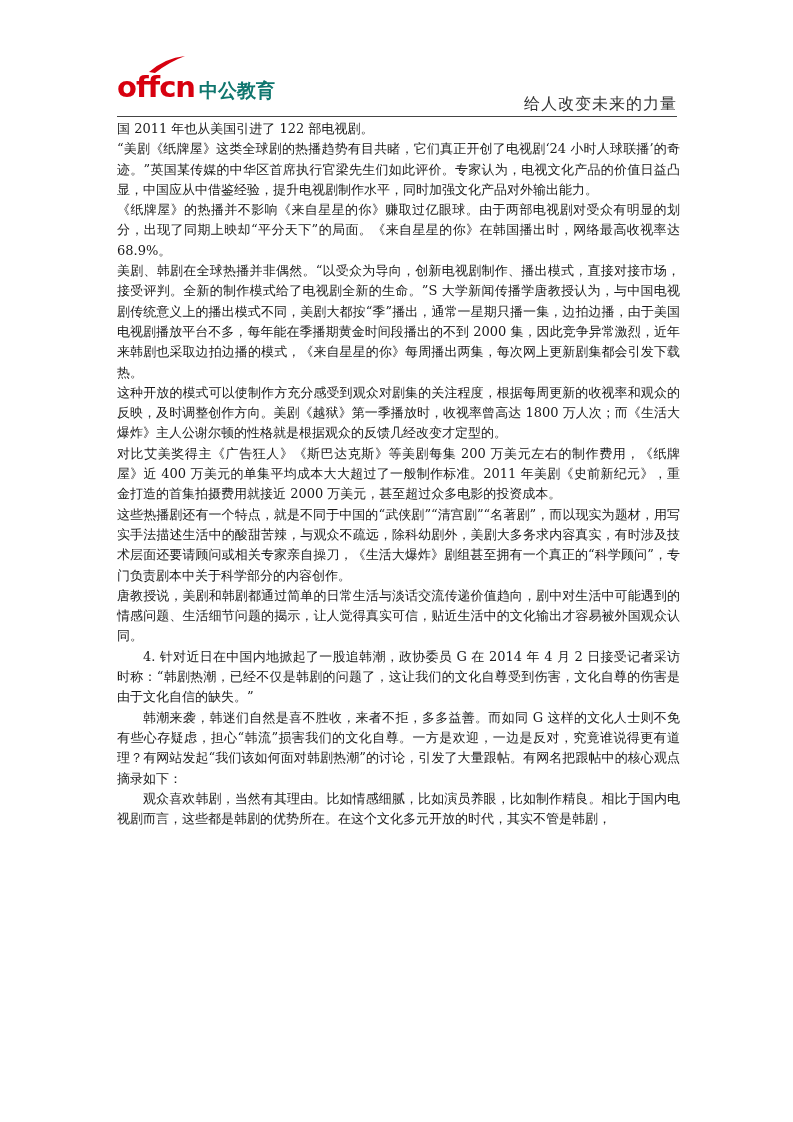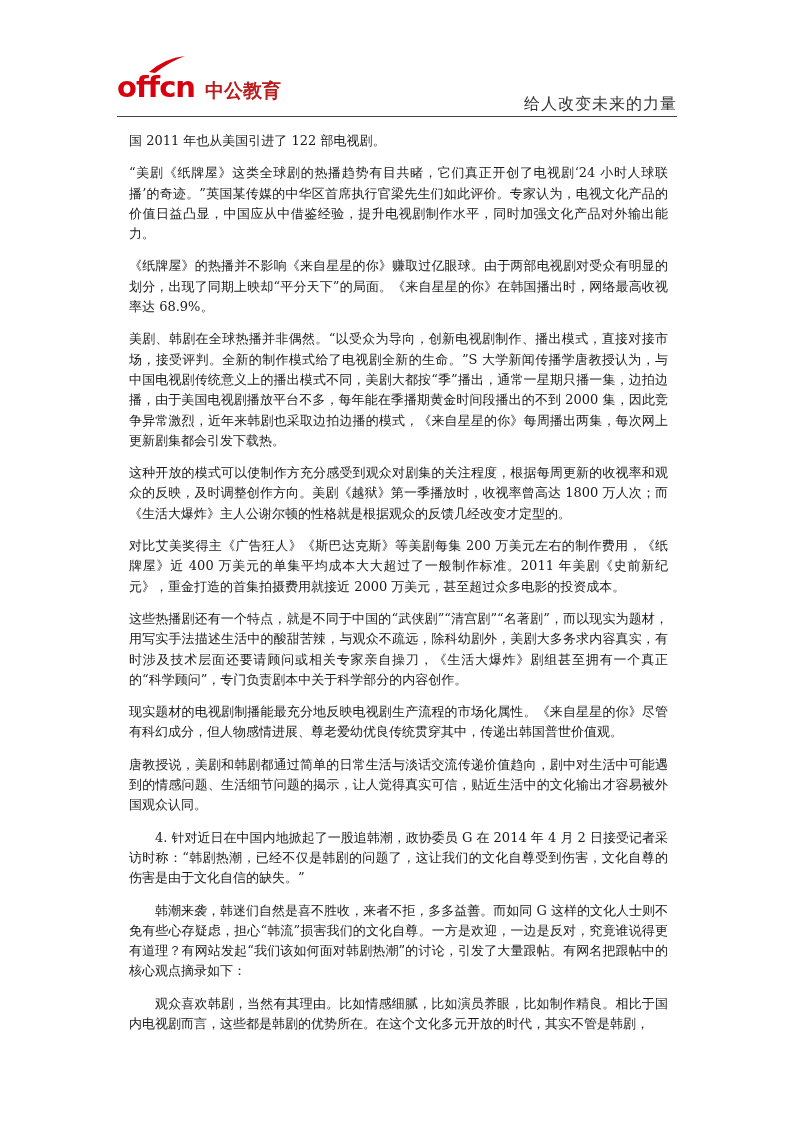--- a/index.html
+++ b/index.html
@@ -4,27 +4,27 @@
 <style>
   html, body { margin: 0; padding: 0; background: #ffffff; }
   body { width: 793px; height: 1122px; position: relative; overflow: hidden;
          font-family: "DejaVu Serif", "Liberation Serif", serif; color: #1a1a1a; }
   .header { position: absolute; left: 117px; top: 60px; width: 560px; height: 60px; }
   .logo { position: absolute; left: 0; top: 2px; height: 40px; display: flex; align-items: flex-end; }
   .logo-latin { font-family: "DejaVu Sans", sans-serif; font-weight: bold; font-size: 29px;
                 color: #d7000f; letter-spacing: -1px; line-height: 1; position: relative; }
   .logo-swoosh { position: absolute; left: 30px; top: -8px; }
   .logo-cn { font-family: "DejaVu Sans", sans-serif; font-weight: bold; font-size: 19px;
-             color: #b91c1c; margin-left: 10px; line-height: 1; padding-bottom: 2px; }
+             color: #0f766e; margin-left: 4px; line-height: 1; padding-bottom: 2px; }
   .slogan { position: absolute; right: 0; top: 34px; font-size: 16px; color: #333;
             font-family: "DejaVu Serif", serif; letter-spacing: 1px; }
   .rule { position: absolute; left: 117px; top: 116px; width: 560px; height: 1px; background: #444; }
   .content { position: absolute; left: 117px; top: 119px; width: 563px;
              font-size: 13px; line-height: 20.3px; text-align: justify; }
-  .content p { margin: 12px; }
+  .content p { margin: 0; }
   .content p.indent { text-indent: 2em; }
 </style>
 </head>
 <body>
 
 <div class="header">
   <div class="logo">
     <span class="logo-latin">offcn</span>
     <svg class="logo-swoosh" width="40" height="20" viewBox="0 0 40 20">
       <path d="M2 18 Q 18 4 38 2 Q 22 8 8 19 Z" fill="#d7000f"></path>
@@ -36,18 +36,17 @@
 <div class="rule"></div>
 
 <div class="content">
   <p>国 2011 年也从美国引进了 122 部电视剧。</p>
   <p>“美剧《纸牌屋》这类全球剧的热播趋势有目共睹，它们真正开创了电视剧‘24 小时人球联播’的奇迹。”英国某传媒的中华区首席执行官梁先生们如此评价。专家认为，电视文化产品的价值日益凸显，中国应从中借鉴经验，提升电视剧制作水平，同时加强文化产品对外输出能力。</p>
   <p>《纸牌屋》的热播并不影响《来自星星的你》赚取过亿眼球。由于两部电视剧对受众有明显的划分，出现了同期上映却“平分天下”的局面。《来自星星的你》在韩国播出时，网络最高收视率达 68.9%。</p>
   <p>美剧、韩剧在全球热播并非偶然。“以受众为导向，创新电视剧制作、播出模式，直接对接市场，接受评判。全新的制作模式给了电视剧全新的生命。”S 大学新闻传播学唐教授认为，与中国电视剧传统意义上的播出模式不同，美剧大都按“季”播出，通常一星期只播一集，边拍边播，由于美国电视剧播放平台不多，每年能在季播期黄金时间段播出的不到 2000 集，因此竞争异常激烈，近年来韩剧也采取边拍边播的模式，《来自星星的你》每周播出两集，每次网上更新剧集都会引发下载热。</p>
   <p>这种开放的模式可以使制作方充分感受到观众对剧集的关注程度，根据每周更新的收视率和观众的反映，及时调整创作方向。美剧《越狱》第一季播放时，收视率曾高达 1800 万人次；而《生活大爆炸》主人公谢尔顿的性格就是根据观众的反馈几经改变才定型的。</p>
   <p>对比艾美奖得主《广告狂人》《斯巴达克斯》等美剧每集 200 万美元左右的制作费用，《纸牌屋》近 400 万美元的单集平均成本大大超过了一般制作标准。2011 年美剧《史前新纪元》，重金打造的首集拍摄费用就接近 2000 万美元，甚至超过众多电影的投资成本。</p>
   <p>这些热播剧还有一个特点，就是不同于中国的“武侠剧”“清宫剧”“名著剧”，而以现实为题材，用写实手法描述生活中的酸甜苦辣，与观众不疏远，除科幼剧外，美剧大多务求内容真实，有时涉及技术层面还要请顾问或相关专家亲自操刀，《生活大爆炸》剧组甚至拥有一个真正的“科学顾问”，专门负责剧本中关于科学部分的内容创作。</p>
-  <p>现实题材的电视剧制播能最充分地反映电视剧生产流程的市场化属性。《来自星星的你》尽管有科幻成分，但人物感情进展、尊老爱幼优良传统贯穿其中，传递出韩国普世价值观。</p>
   <p>唐教授说，美剧和韩剧都通过简单的日常生活与淡话交流传递价值趋向，剧中对生活中可能遇到的情感问题、生活细节问题的揭示，让人觉得真实可信，贴近生活中的文化输出才容易被外国观众认同。</p>
   <p class="indent">4. 针对近日在中国内地掀起了一股追韩潮，政协委员 G 在 2014 年 4 月 2 日接受记者采访时称：“韩剧热潮，已经不仅是韩剧的问题了，这让我们的文化自尊受到伤害，文化自尊的伤害是由于文化自信的缺失。”</p>
   <p class="indent">韩潮来袭，韩迷们自然是喜不胜收，来者不拒，多多益善。而如同 G 这样的文化人士则不免有些心存疑虑，担心“韩流”损害我们的文化自尊。一方是欢迎，一边是反对，究竟谁说得更有道理？有网站发起“我们该如何面对韩剧热潮”的讨论，引发了大量跟帖。有网名把跟帖中的核心观点摘录如下：</p>
   <p class="indent">观众喜欢韩剧，当然有其理由。比如情感细腻，比如演员养眼，比如制作精良。相比于国内电视剧而言，这些都是韩剧的优势所在。在这个文化多元开放的时代，其实不管是韩剧，</p>
 </div>
 
 </body></html>

